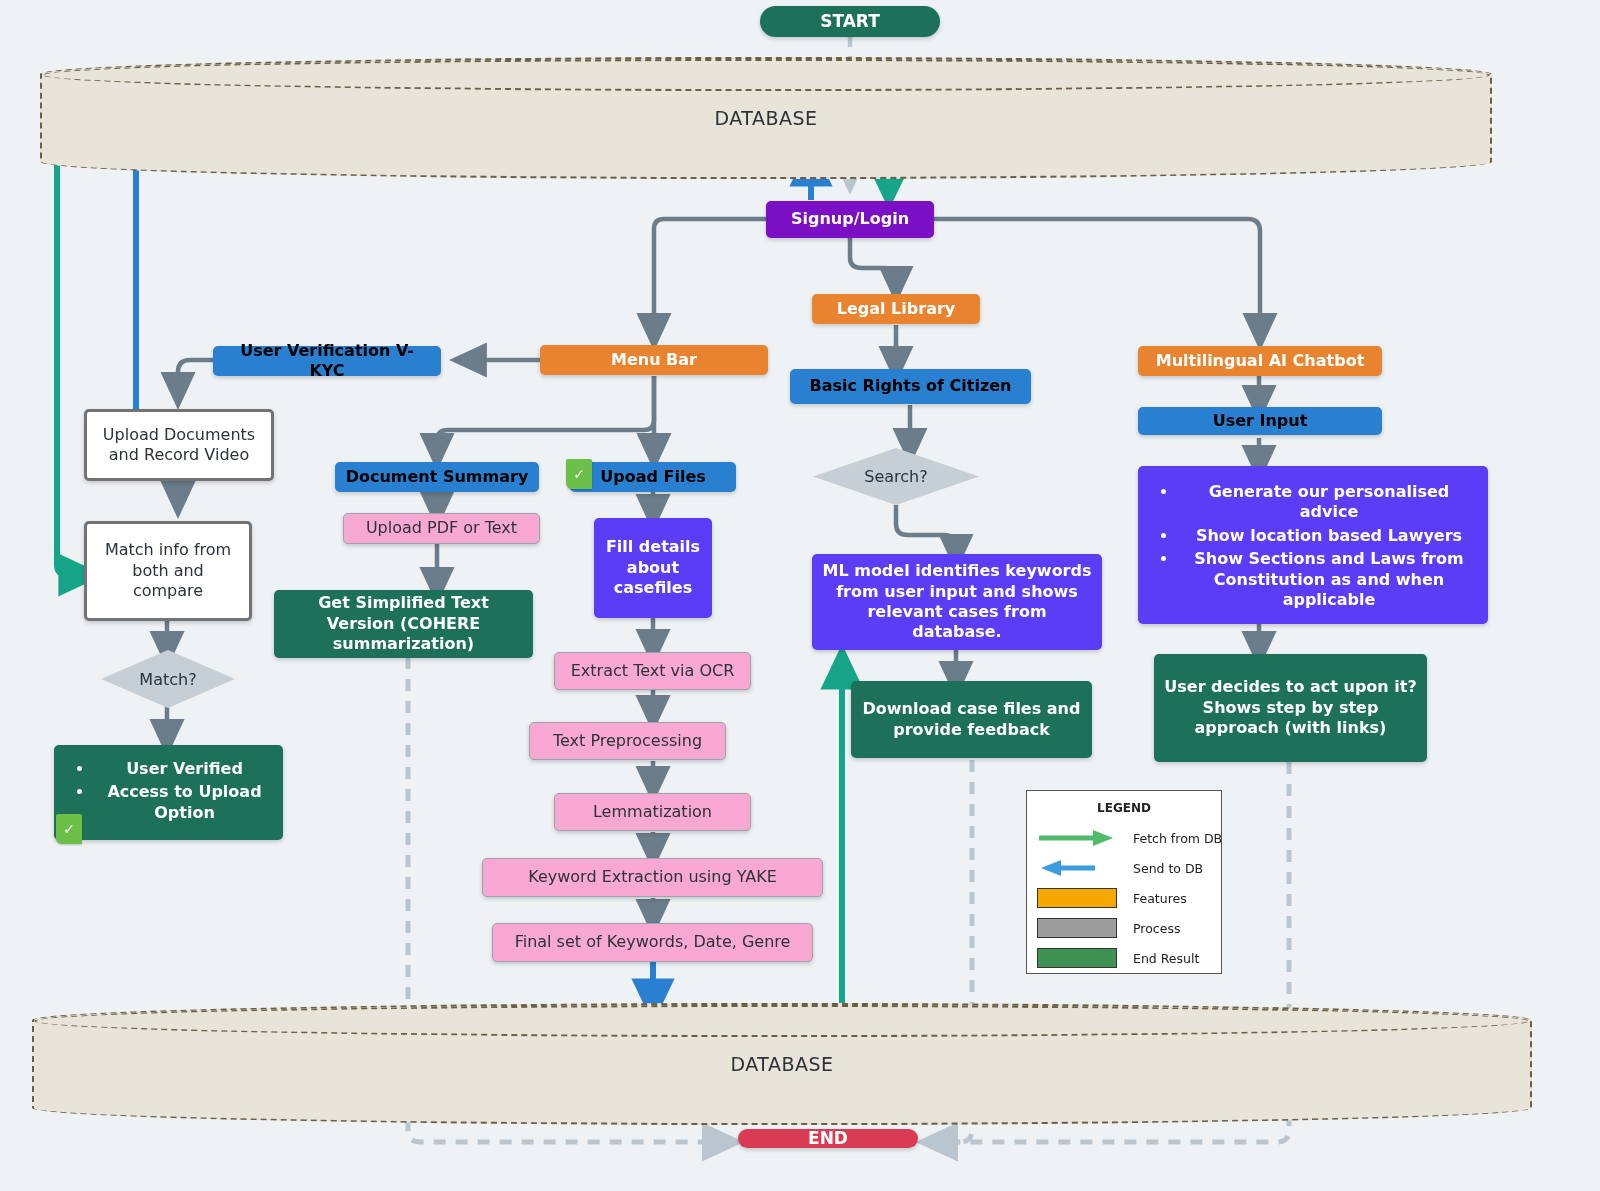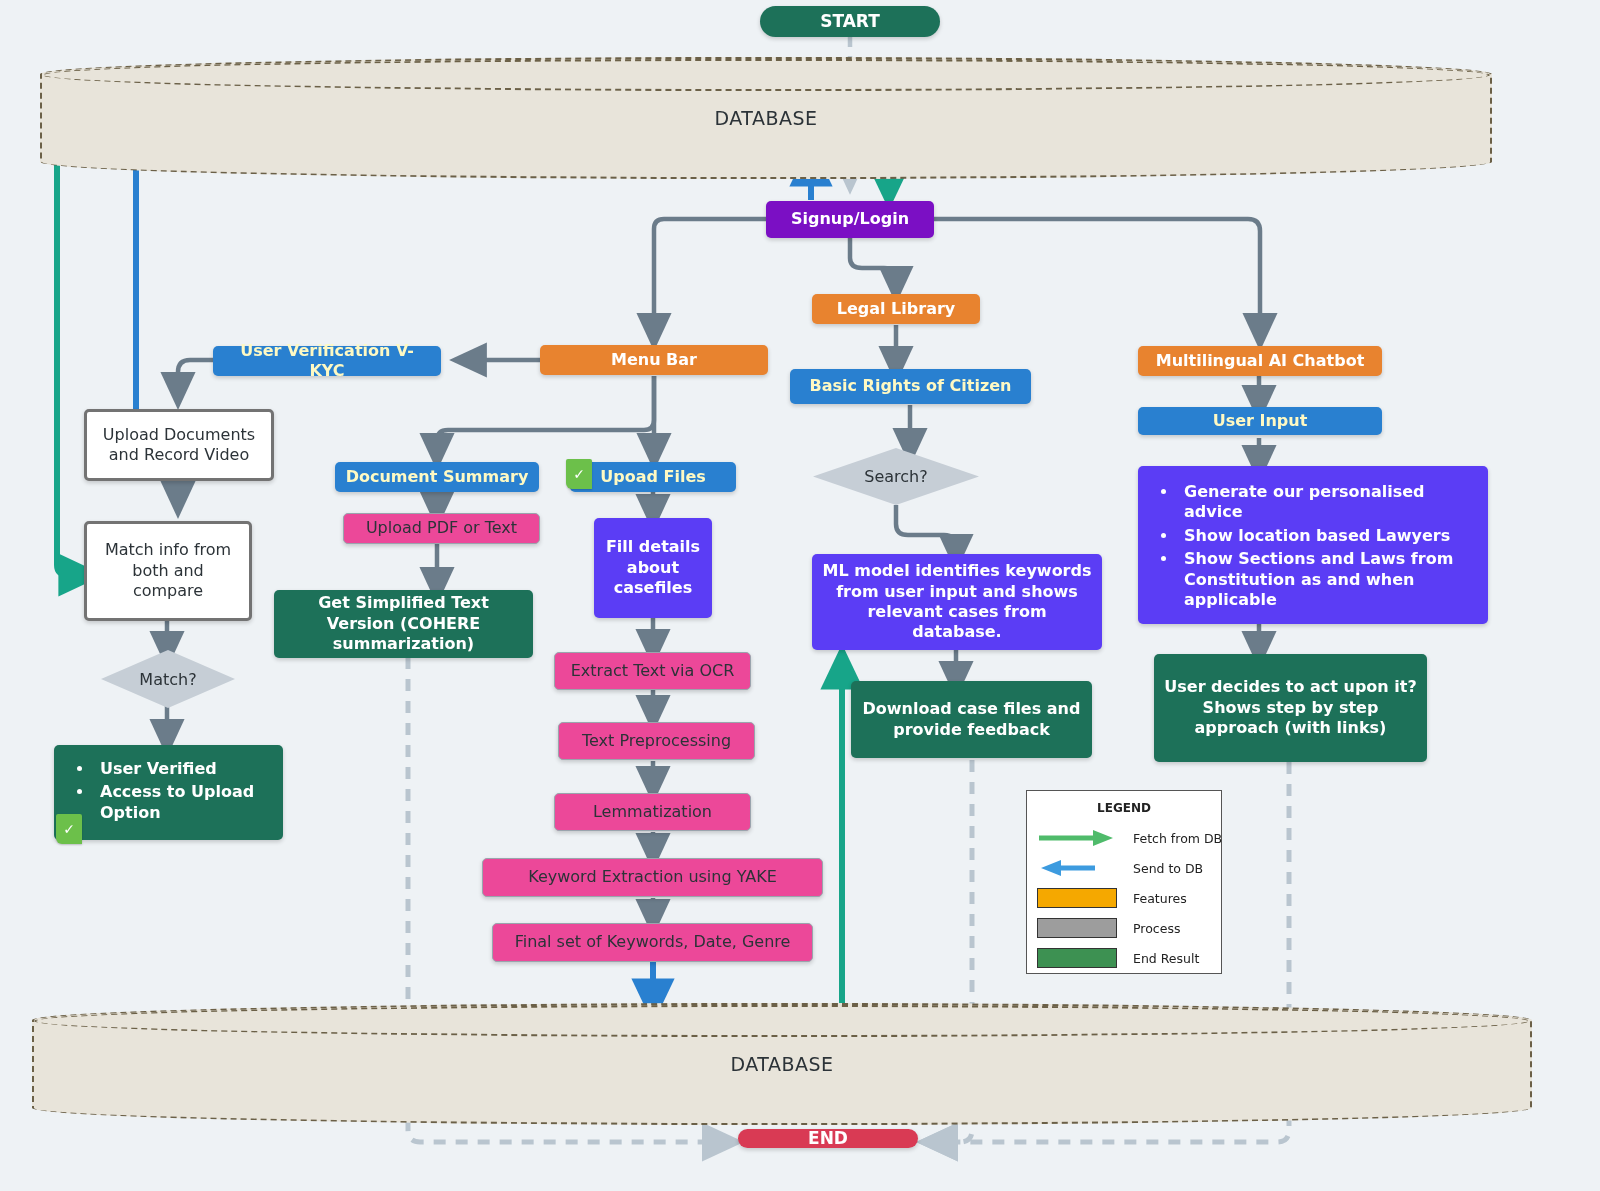--- a/index.html
+++ b/index.html
@@ -25,31 +25,31 @@
     align-items: center;
     justify-content: center;
     text-align: center;
     font-size: 16px;
     line-height: 1.28;
     border-radius: 5px;
     box-shadow: 0 2px 4px rgba(0,0,0,0.18);
     padding: 6px 10px;
     z-index: 5;
   }
-  .n-blue  { background:#2980d0; color:#fef9c3; font-weight:bold; }
+  .n-blue  { background:#2980d0; color:#000000; font-weight:bold; }
   .n-orange{ background:#e8832f; color:#ffffff; font-weight:bold; }
   .n-purple{ background:#5b3df5; color:#ffffff; font-weight:bold; }
   .n-violet{ background:#7b0fc4; color:#ffffff; font-weight:bold; }
   .n-green { background:#1d7159; color:#ffffff; font-weight:bold; }
   .n-white { background:#ffffff; color:#2c3338; border:3px solid #737373; font-weight:normal; }
-  .n-grey  { background:#ec4899; color:#2c3338; border:1px solid #9aa4ad; font-weight:normal; }
+  .n-grey  { background:#f9a8d4; color:#2c3338; border:1px solid #9aa4ad; font-weight:normal; }
   .n-red   { background:#d93a54; color:#ffffff; font-weight:bold; }
   .pill { border-radius: 999px; }
   .bullets {
-    text-align:left; width:100%;
+    text-align:center; width:100%;
     display:block; padding:2px 4px 2px 14px;
   }
   .bullets li { margin: 0 0 3px 0; padding-left: 6px; }
   .bullets ul { margin:0; padding-left: 16px; }
   .diamond {
     position:absolute; z-index:5;
     display:flex; align-items:center; justify-content:center;
     color:#2c3338; font-size:16px;
   }
   .diamond .dshape {
@@ -268,21 +268,21 @@
   </div>
 
   <div class="node n-purple" style="left:594px; top:518px; width:118px; height:100px;">
     <span>Fill details about casefiles</span>
   </div>
 
   <div class="node n-grey" style="left:554px; top:652px; width:197px; height:38px;">
     <span>Extract Text via OCR</span>
   </div>
 
-  <div class="node n-grey" style="left:558px; top:722px; width:197px; height:38px;">
+  <div class="node n-grey" style="left:529px; top:722px; width:197px; height:38px;">
     <span>Text Preprocessing</span>
   </div>
 
   <div class="node n-grey" style="left:554px; top:793px; width:197px; height:38px;">
     <span>Lemmatization</span>
   </div>
 
   <div class="node n-grey" style="left:482px; top:858px; width:341px; height:39px;">
     <span>Keyword Extraction using YAKE</span>
   </div>

